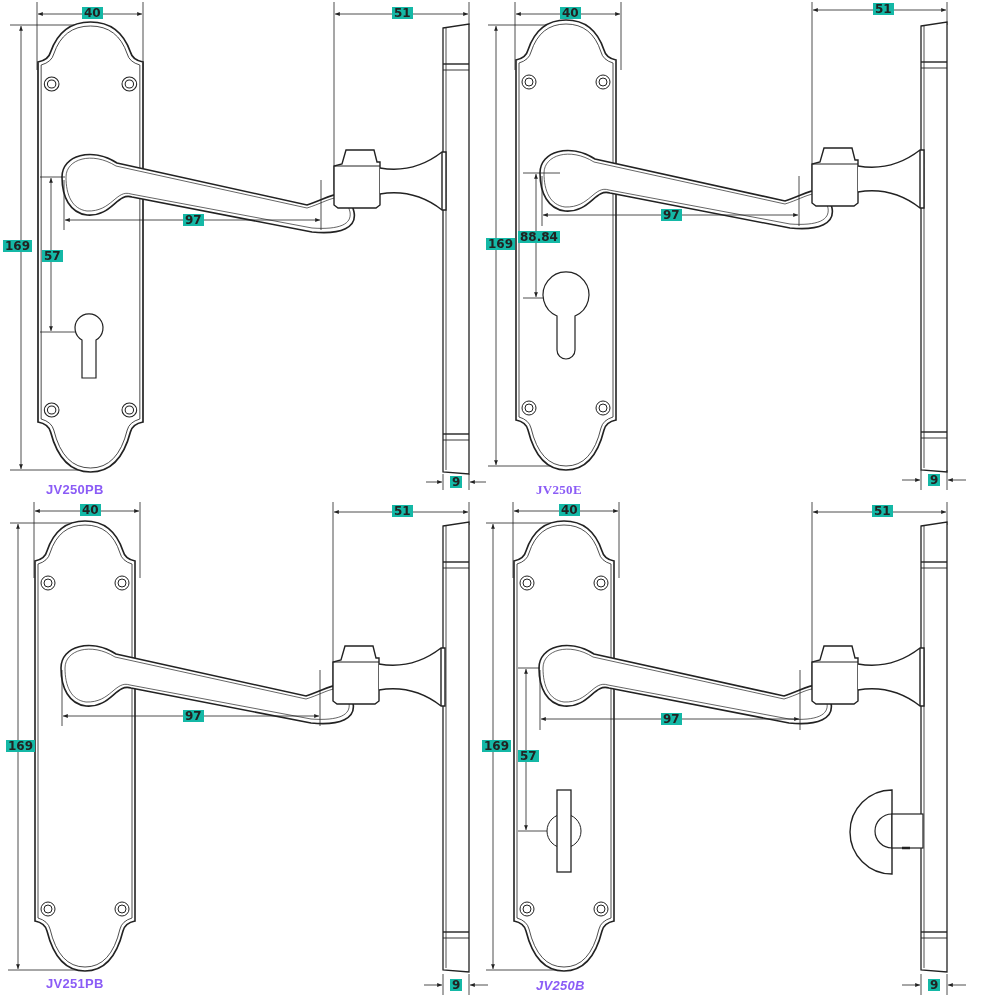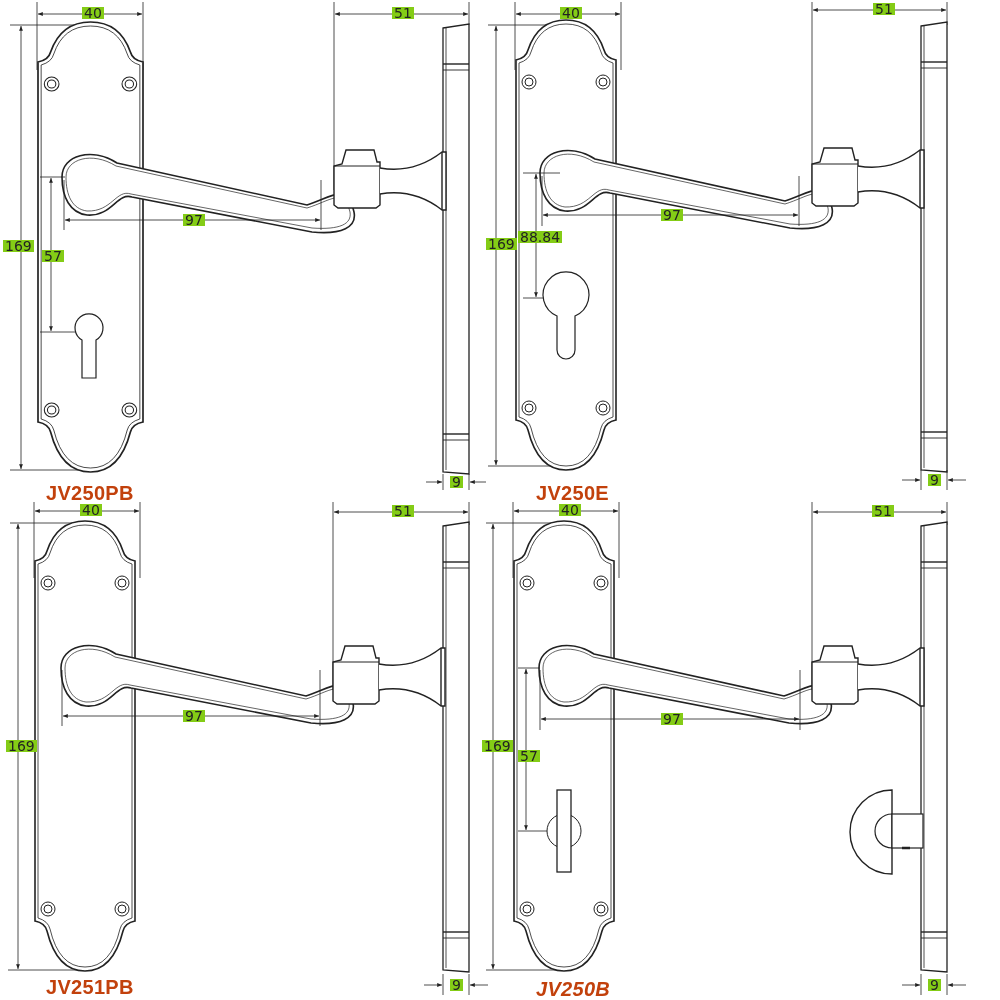--- a/index.html
+++ b/index.html
@@ -1,23 +1,23 @@
 <!DOCTYPE html>
 <html><head>
 <meta charset="utf-8">
 <style>
   html, body { margin:0; padding:0; background:#ffffff; }
   body { width:1000px; height:1000px; position:relative; overflow:hidden;
          font-family:"DejaVu Sans", sans-serif; color:#222; }
   .panel { position:absolute; width:500px; height:500px; }
   .panel svg { position:absolute; left:0; top:0; width:500px; height:500px; }
-  .lbl { position:absolute; font-size:14px; color:#222; background:#84cc16; padding:0 2px;
-         line-height:12px; white-space:nowrap; font-family:"DejaVu Sans", sans-serif; }
+  .lbl { position:absolute; font-size:12px; color:#222; background:#14b8a6; padding:0 2px;
+         line-height:12px; white-space:nowrap; font-family:"DejaVu Sans", sans-serif;font-weight:bold; }
   .model { position:absolute; font-family:"Liberation Sans", sans-serif; font-weight:bold;
-           font-size:20px; color:#c2410c; letter-spacing:0.3px; }
+           font-size:13px; color:#8b5cf6; letter-spacing:0.3px; }
 </style>
 </head>
 <body>
 
 <svg width="0" height="0" style="position:absolute">
   <defs>
     <marker id="arr" viewBox="0 0 10 10" refX="10" refY="5" markerWidth="9" markerHeight="6" orient="auto-start-reverse">
       <path d="M0,1 L10,5 L0,9 z" fill="#222"></path>
     </marker>
 
@@ -128,21 +128,21 @@
     <line x1="469" y1="470" x2="469" y2="490" stroke="#222" stroke-width="0.8"></line>
     <line x1="424" y1="480" x2="442" y2="480" stroke="#222" stroke-width="0.8" marker-end="url(#arr)"></line>
     <line x1="488" y1="480" x2="470" y2="480" stroke="#222" stroke-width="0.8" marker-end="url(#arr)"></line>
   </svg>
   <span class="lbl" style="left:82px;top:7px;">40</span>
   <span class="lbl" style="left:8px;top:238px;">169</span>
   <span class="lbl" style="left:183px;top:209px;">97</span>
   <span class="lbl" style="left:40px;top:231px;">88.84</span>
   <span class="lbl" style="left:395px;top:3px;">51</span>
   <span class="lbl" style="left:450px;top:474px;">9</span>
-  <span class="model" style="left:58px;top:482px;">JV250E</span>
+  <span class="model" style="left:58px;top:482px;font-family:Liberation Serif, serif;">JV250E</span>
 </div>
 
 <div class="panel" style="left:0;top:500px;">
   <svg>
     <line x1="34" y1="2" x2="34" y2="78" stroke="#222" stroke-width="0.8"></line>
     <line x1="140" y1="2" x2="140" y2="78" stroke="#222" stroke-width="0.8"></line>
     <line x1="35" y1="11" x2="139" y2="11" stroke="#222" stroke-width="0.8" marker-start="url(#arr)" marker-end="url(#arr)"></line>
     <line x1="10" y1="23" x2="90" y2="23" stroke="#222" stroke-width="0.8"></line>
     <line x1="8" y1="470" x2="90" y2="470" stroke="#222" stroke-width="0.8"></line>
     <line x1="18" y1="24" x2="18" y2="469" stroke="#222" stroke-width="0.8" marker-start="url(#arr)" marker-end="url(#arr)"></line>

